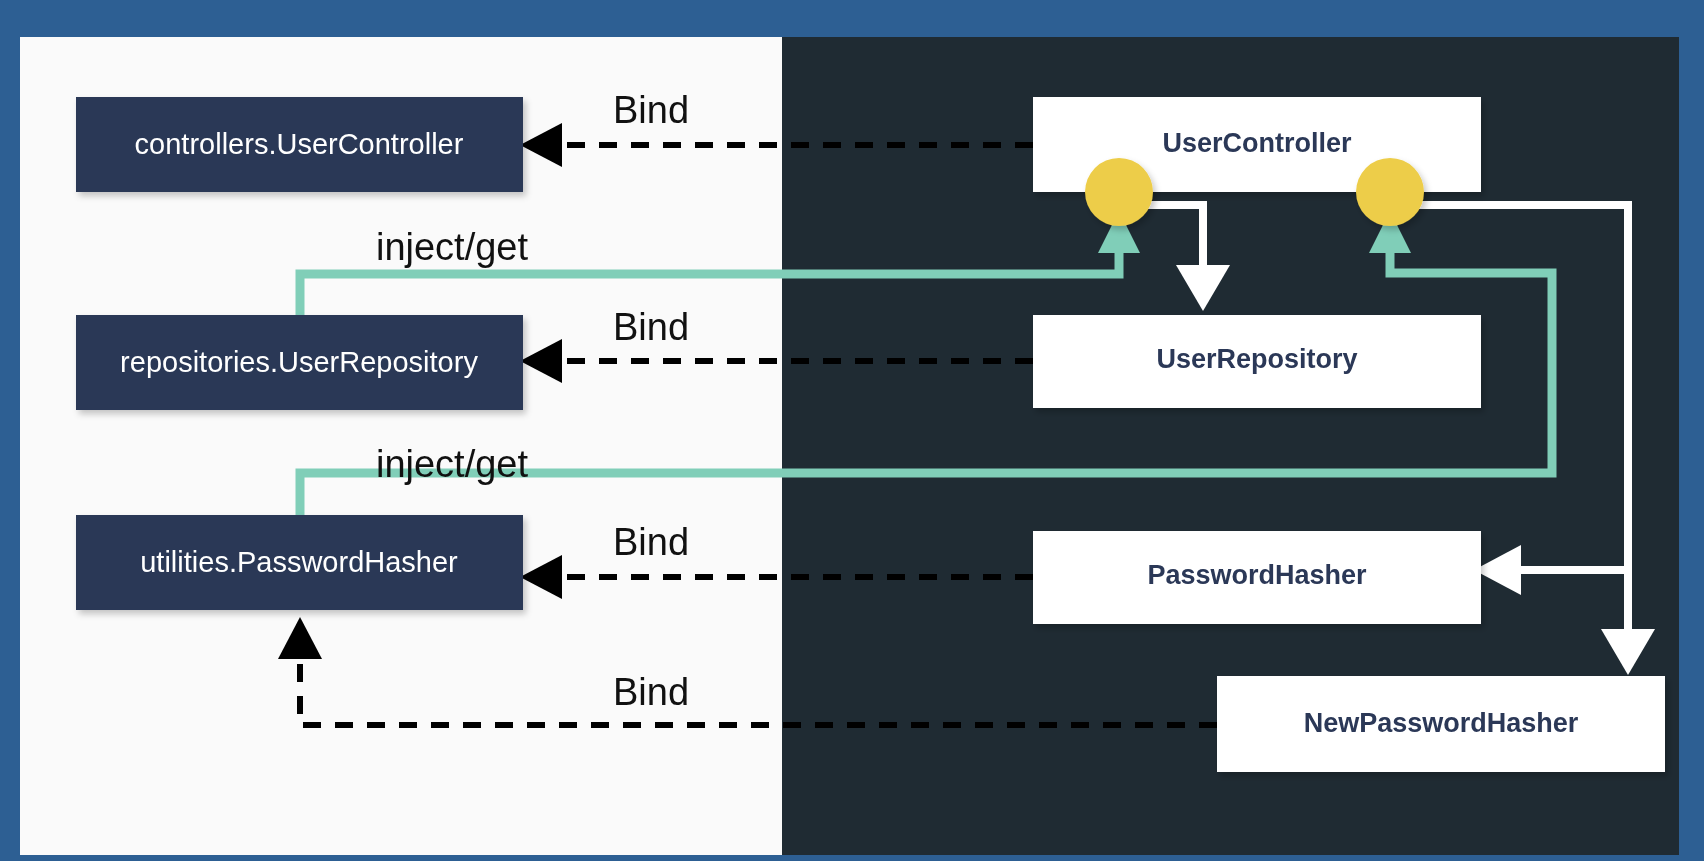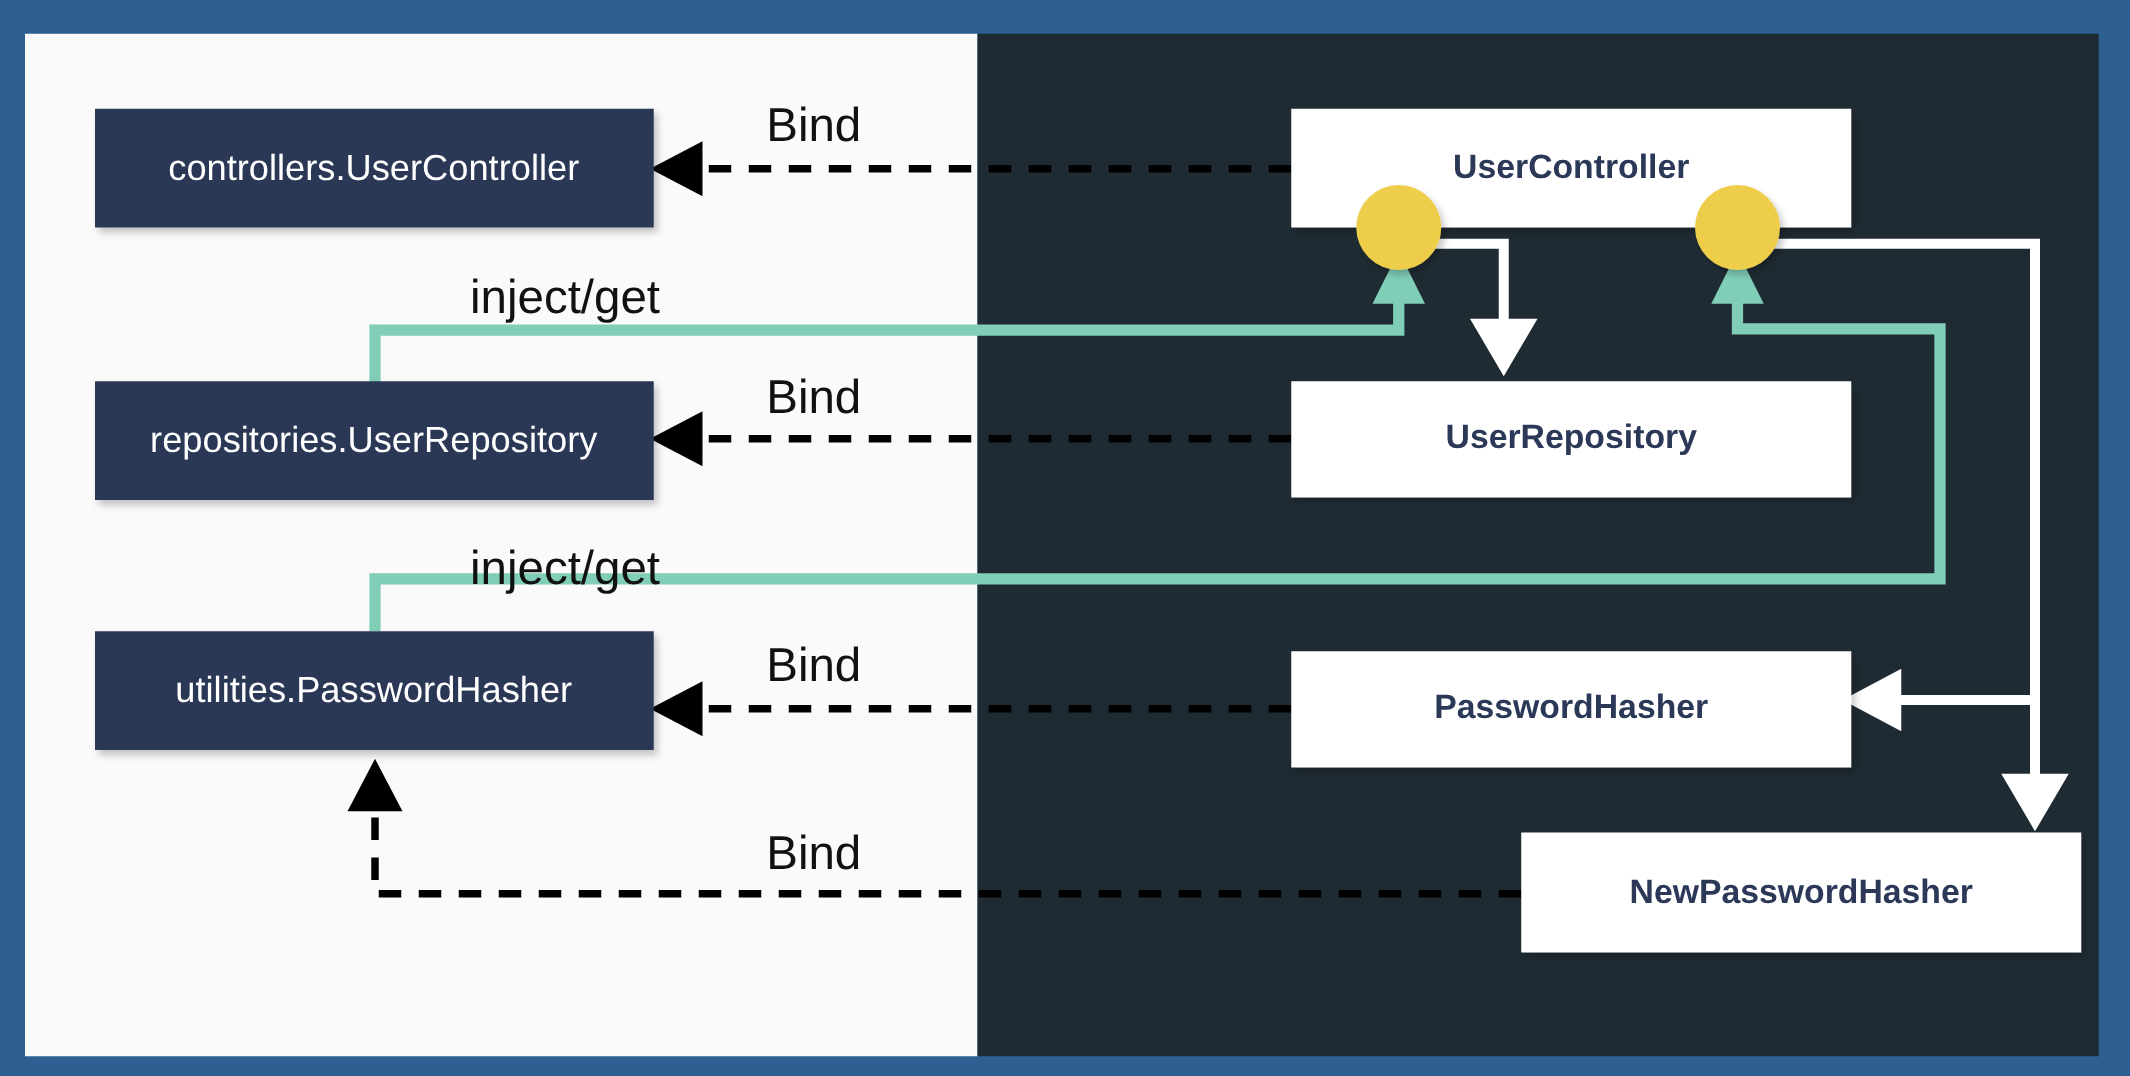--- a/index.html
+++ b/index.html
@@ -3,21 +3,21 @@
 <meta charset="utf-8">
 <title>DI Binding Diagram</title>
 <style>
   html,body{margin:0;padding:0;background:#2d5f93;}
   body{
     width:1704px;height:861px;
     font-family:"Liberation Sans", sans-serif;
     overflow:hidden;
     position:relative;
   }
-  #stage{position:absolute;left:0;top:5px;width:1704px;height:639px;}
+  #stage{position:absolute;left:0;top:15px;width:1704px;height:639px;}
   #diagram{position:absolute;left:0;top:0;}
   .frame-outer{fill:#2d5f93;}
   .panel-left{fill:#fafafa;}
   .panel-right{fill:#1f2b33;}
   .iface-box{fill:#2b3857;}
   .impl-box{fill:#ffffff;}
   .iface-label{
     font-family:"Liberation Sans", sans-serif;
     font-size:29px;fill:#ffffff;
     text-anchor:middle;dominant-baseline:middle;

